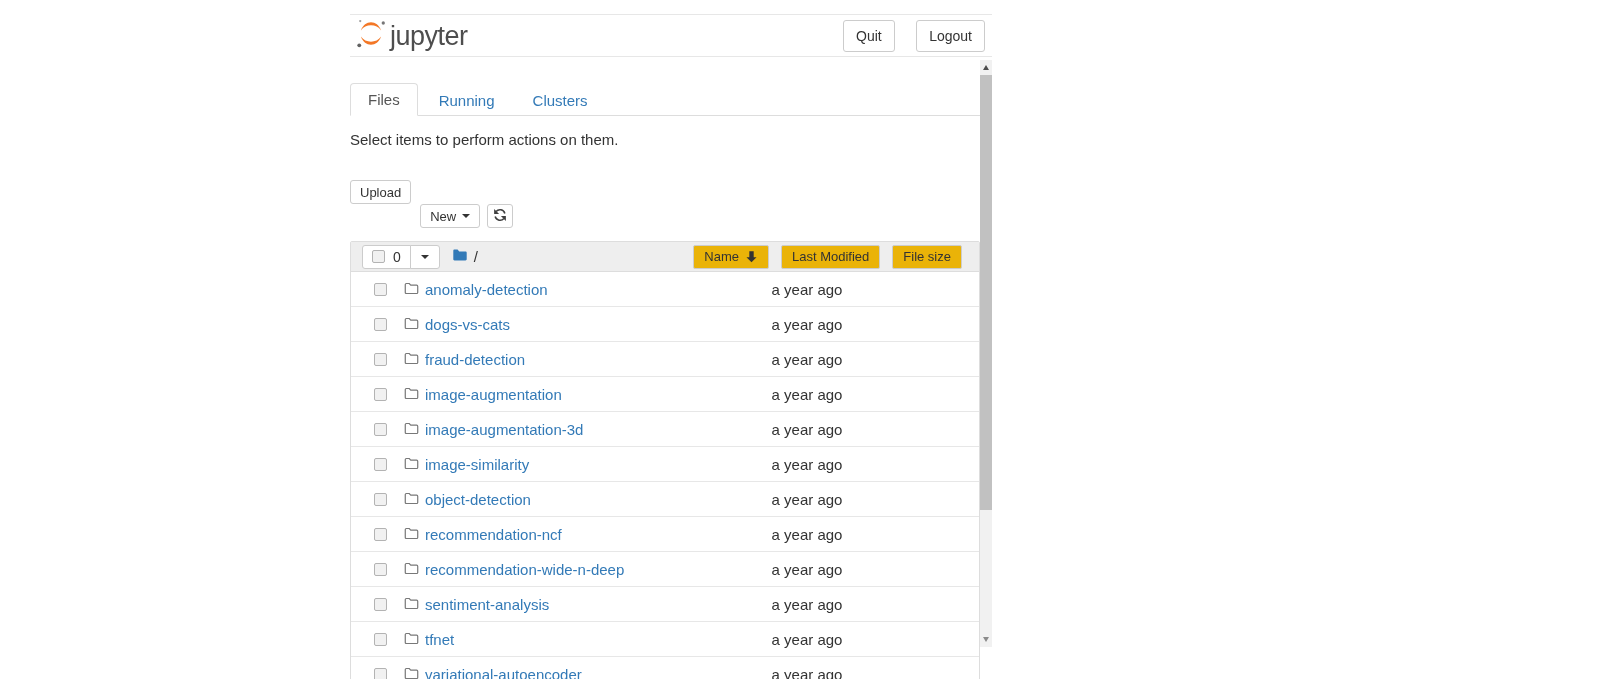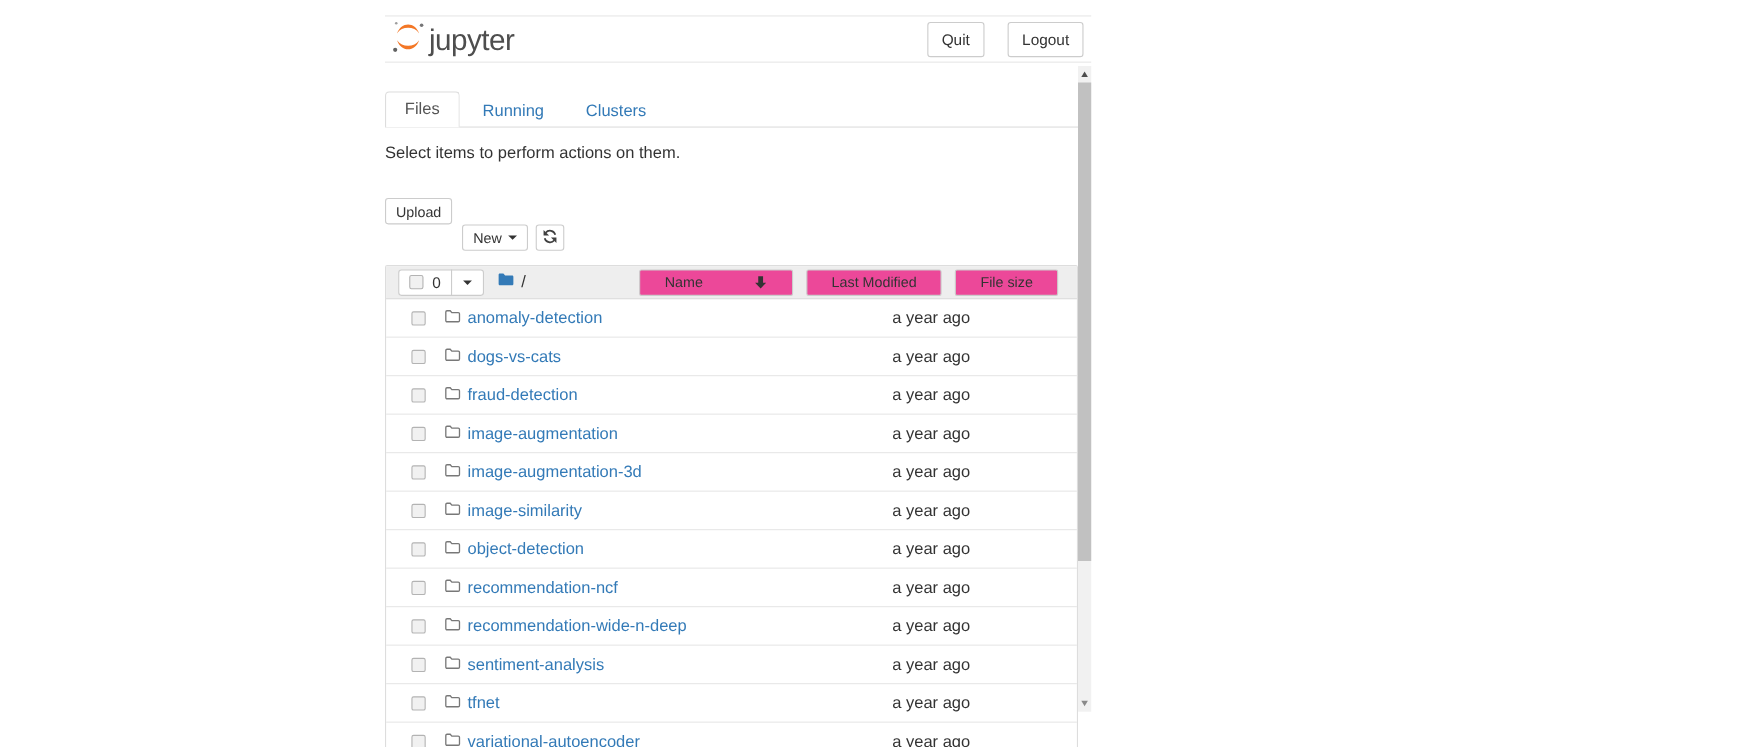--- a/index.html
+++ b/index.html
@@ -34,31 +34,31 @@
   .btn-group{display:flex;}
   .grp-btn{background:#fff;border:1px solid var(--btn_border);color:var(--text);font-size:14px;padding:4px 9px;font-family:inherit;display:flex;align-items:center;height:24px;cursor:pointer;}
   .grp-btn.first{border-radius:3px 0 0 3px;}
   .grp-btn.last{border-radius:0 3px 3px 0;margin-left:-1px;padding:4px 10px;}
   .grp-btn .caret{margin-left:0;}
   .cbx{appearance:none;-webkit-appearance:none;width:13px;height:13px;border:1px solid #b3b3b3;border-radius:2px;background:#f1f1f1;margin:0;cursor:pointer;}
   .sel-count{margin-left:8px;font-size:14px;}
   .crumb{display:flex;align-items:center;margin-left:12px;cursor:pointer;}
   .crumb-path{font-size:15px;color:var(--text);margin-left:6px;}
   .sort-buttons{margin-left:auto;display:flex;margin-right:13px;}
-  .sort-btn{background:#ec4899;border:1px solid var(--btn_border);border-radius:2px;color:var(--text);font-size:13px;padding:4px 22px;font-family:inherit;display:flex;align-items:center;height:24px;cursor:pointer;gap:40px;}
+  .sort-btn{background:#eab308;border:1px solid var(--btn_border);border-radius:2px;color:var(--text);font-size:13px;padding:4px 10px;font-family:inherit;display:flex;align-items:center;height:24px;cursor:pointer;}
   .sort-btn + .sort-btn{margin-left:12px;}
   .sort-arrow{margin-left:6px;display:inline-flex;}
   
   .frow{display:flex;align-items:center;height:35px;border-bottom:1px solid var(--border_light);padding-left:23px;font-size:15px;}
   .frow:last-child{border-bottom:none;}
   .frow .cbx{margin-right:17px;}
   .fname-cell{flex:1;display:flex;align-items:flex-start;min-width:0;}
   .fname-cell svg{margin-right:6px;flex:none;}
   .fname{color:var(--accent);text-decoration:none;cursor:pointer;white-space:nowrap;}
-  .fmod{width:150px;text-align:right;color:var(--text);}
+  .fmod{width:150px;text-align:center;color:var(--text);}
   .fsize{width:97px;}
   
   .scrollbar{position:absolute;left:630px;top:60px;width:12px;height:587px;background:var(--sb_track);}
   .sb-btn{position:absolute;left:0;width:12px;height:15px;display:flex;align-items:center;justify-content:center;cursor:pointer;}
   .sb-up{top:0;}
   .sb-down{bottom:0;}
   .sb-up::after{content:"";border-left:3.5px solid transparent;border-right:3.5px solid transparent;border-bottom:5px solid #4d4d4d;}
   .sb-down::after{content:"";border-left:3.5px solid transparent;border-right:3.5px solid transparent;border-top:5px solid #8a8a8a;}
   .sb-thumb{position:absolute;left:0;top:15px;width:12px;height:435px;background:var(--sb_thumb);cursor:pointer;}
 </style>

